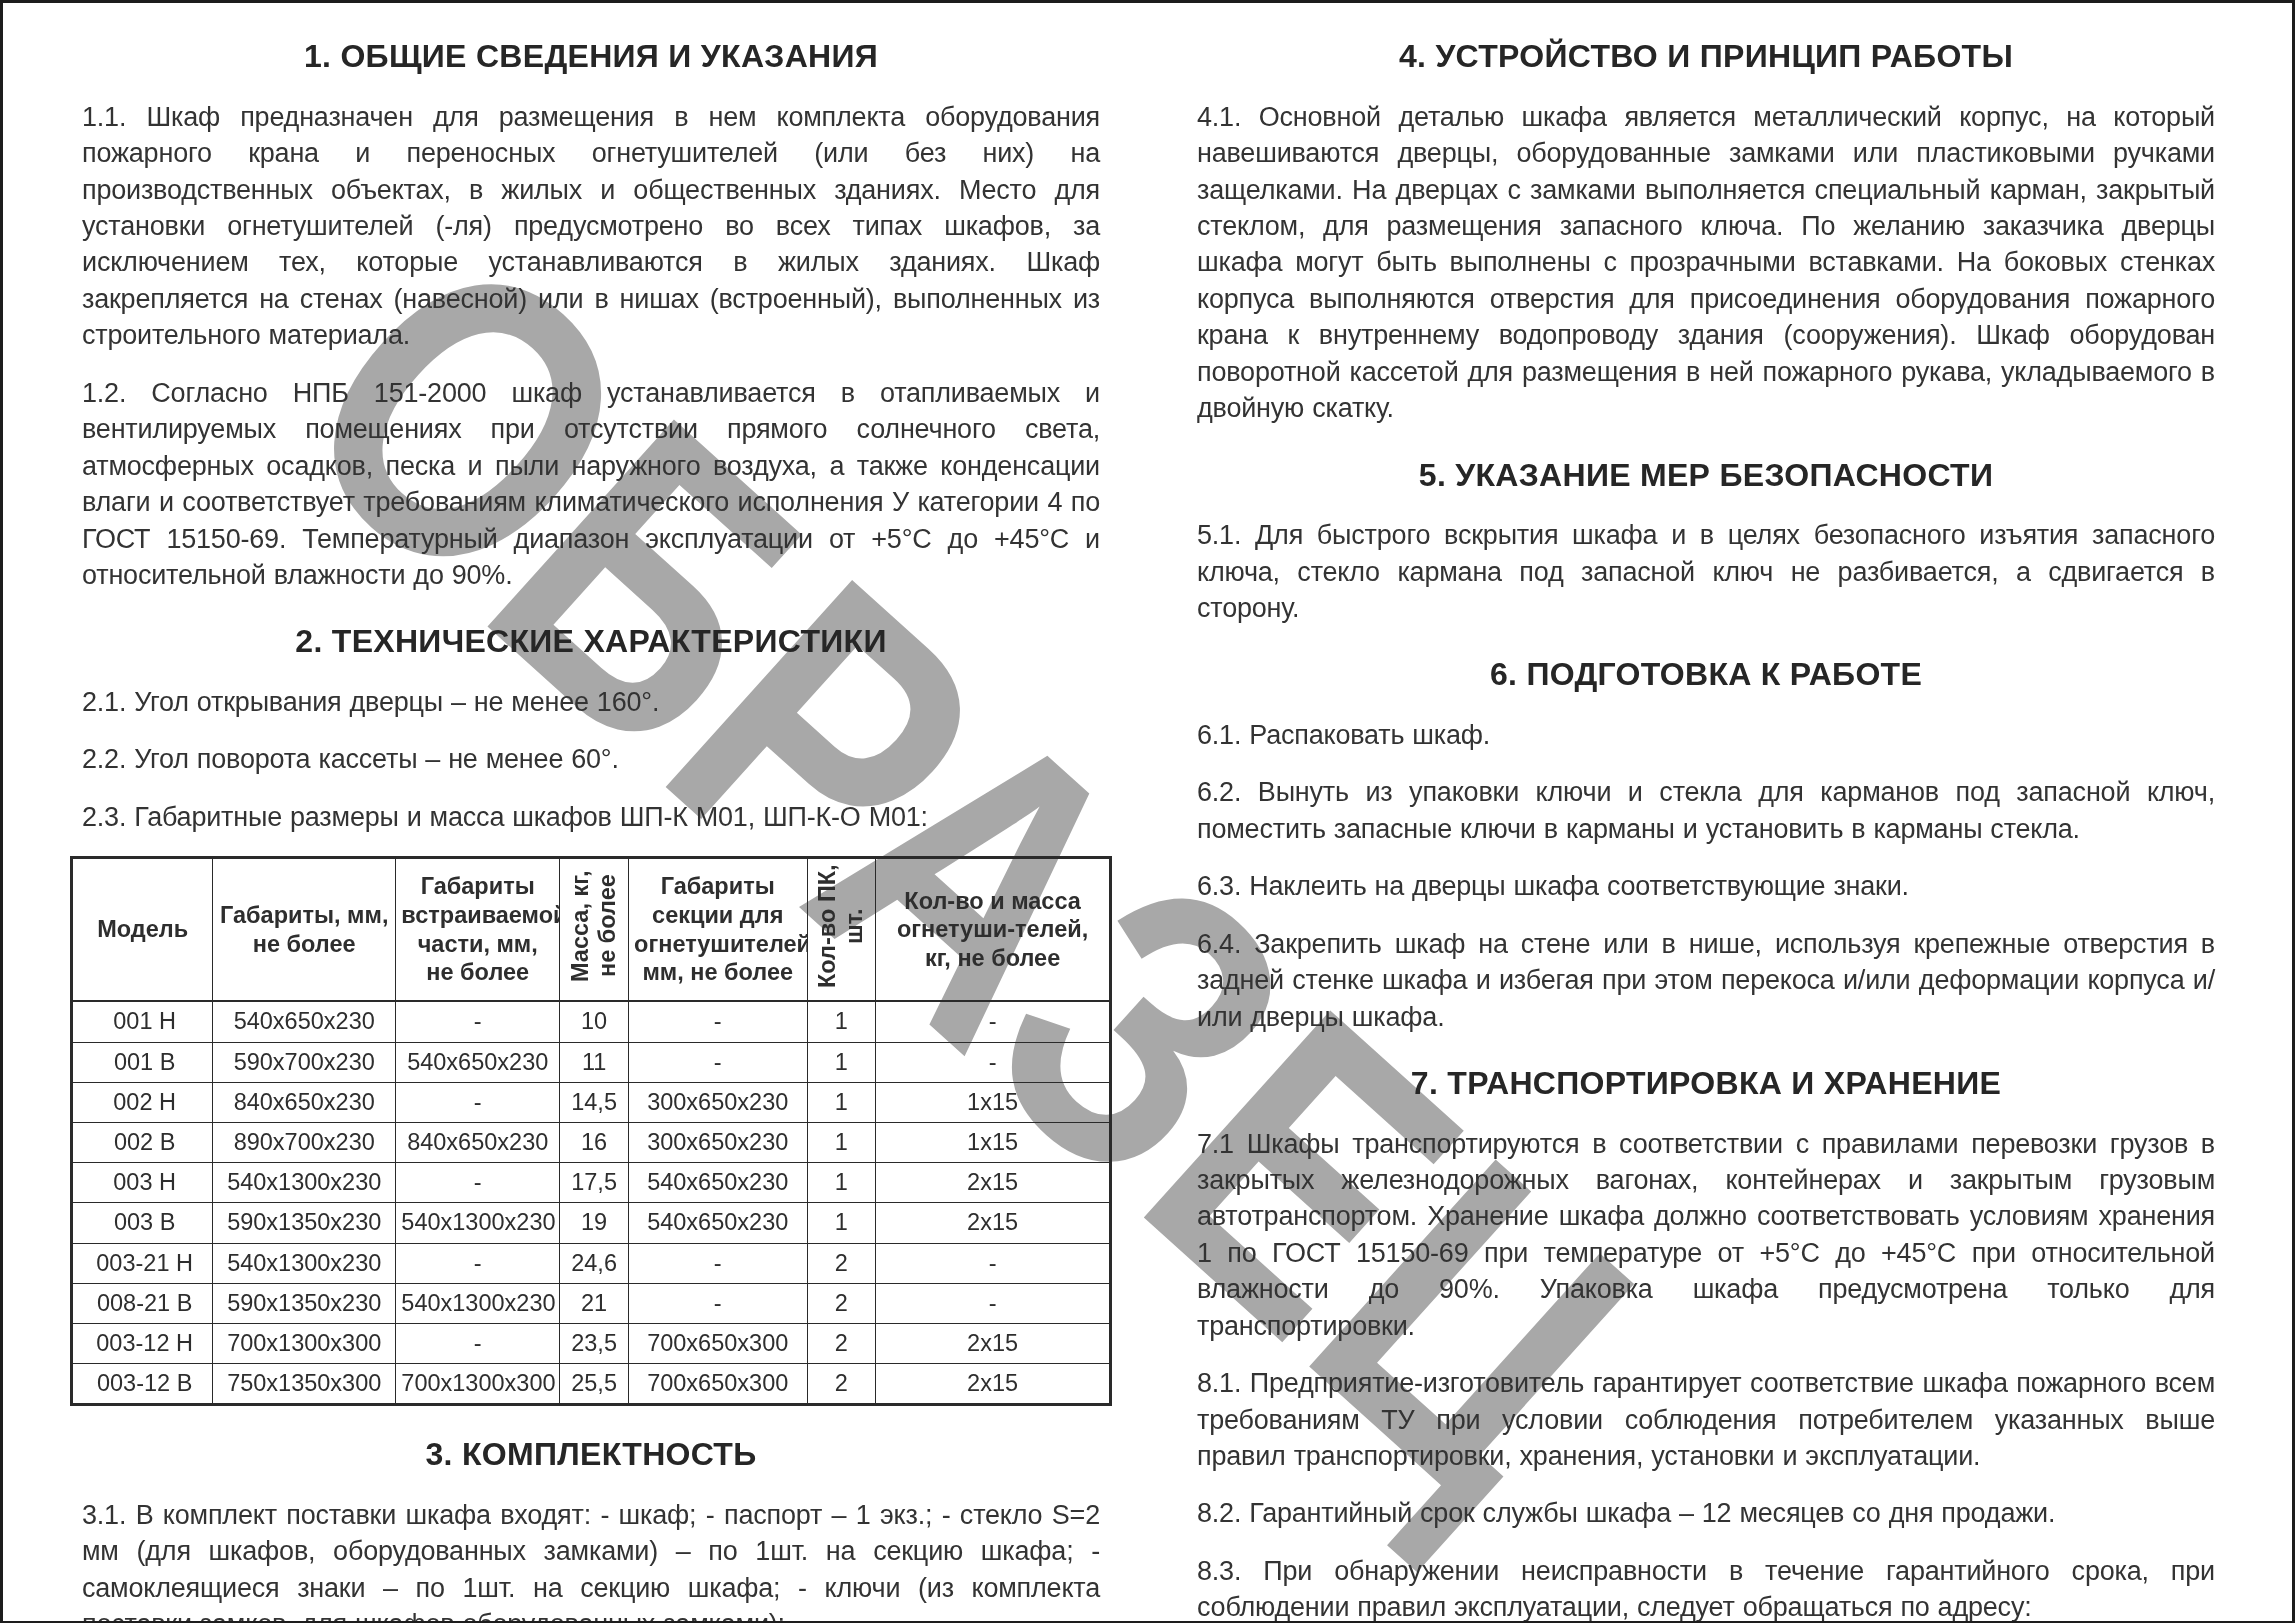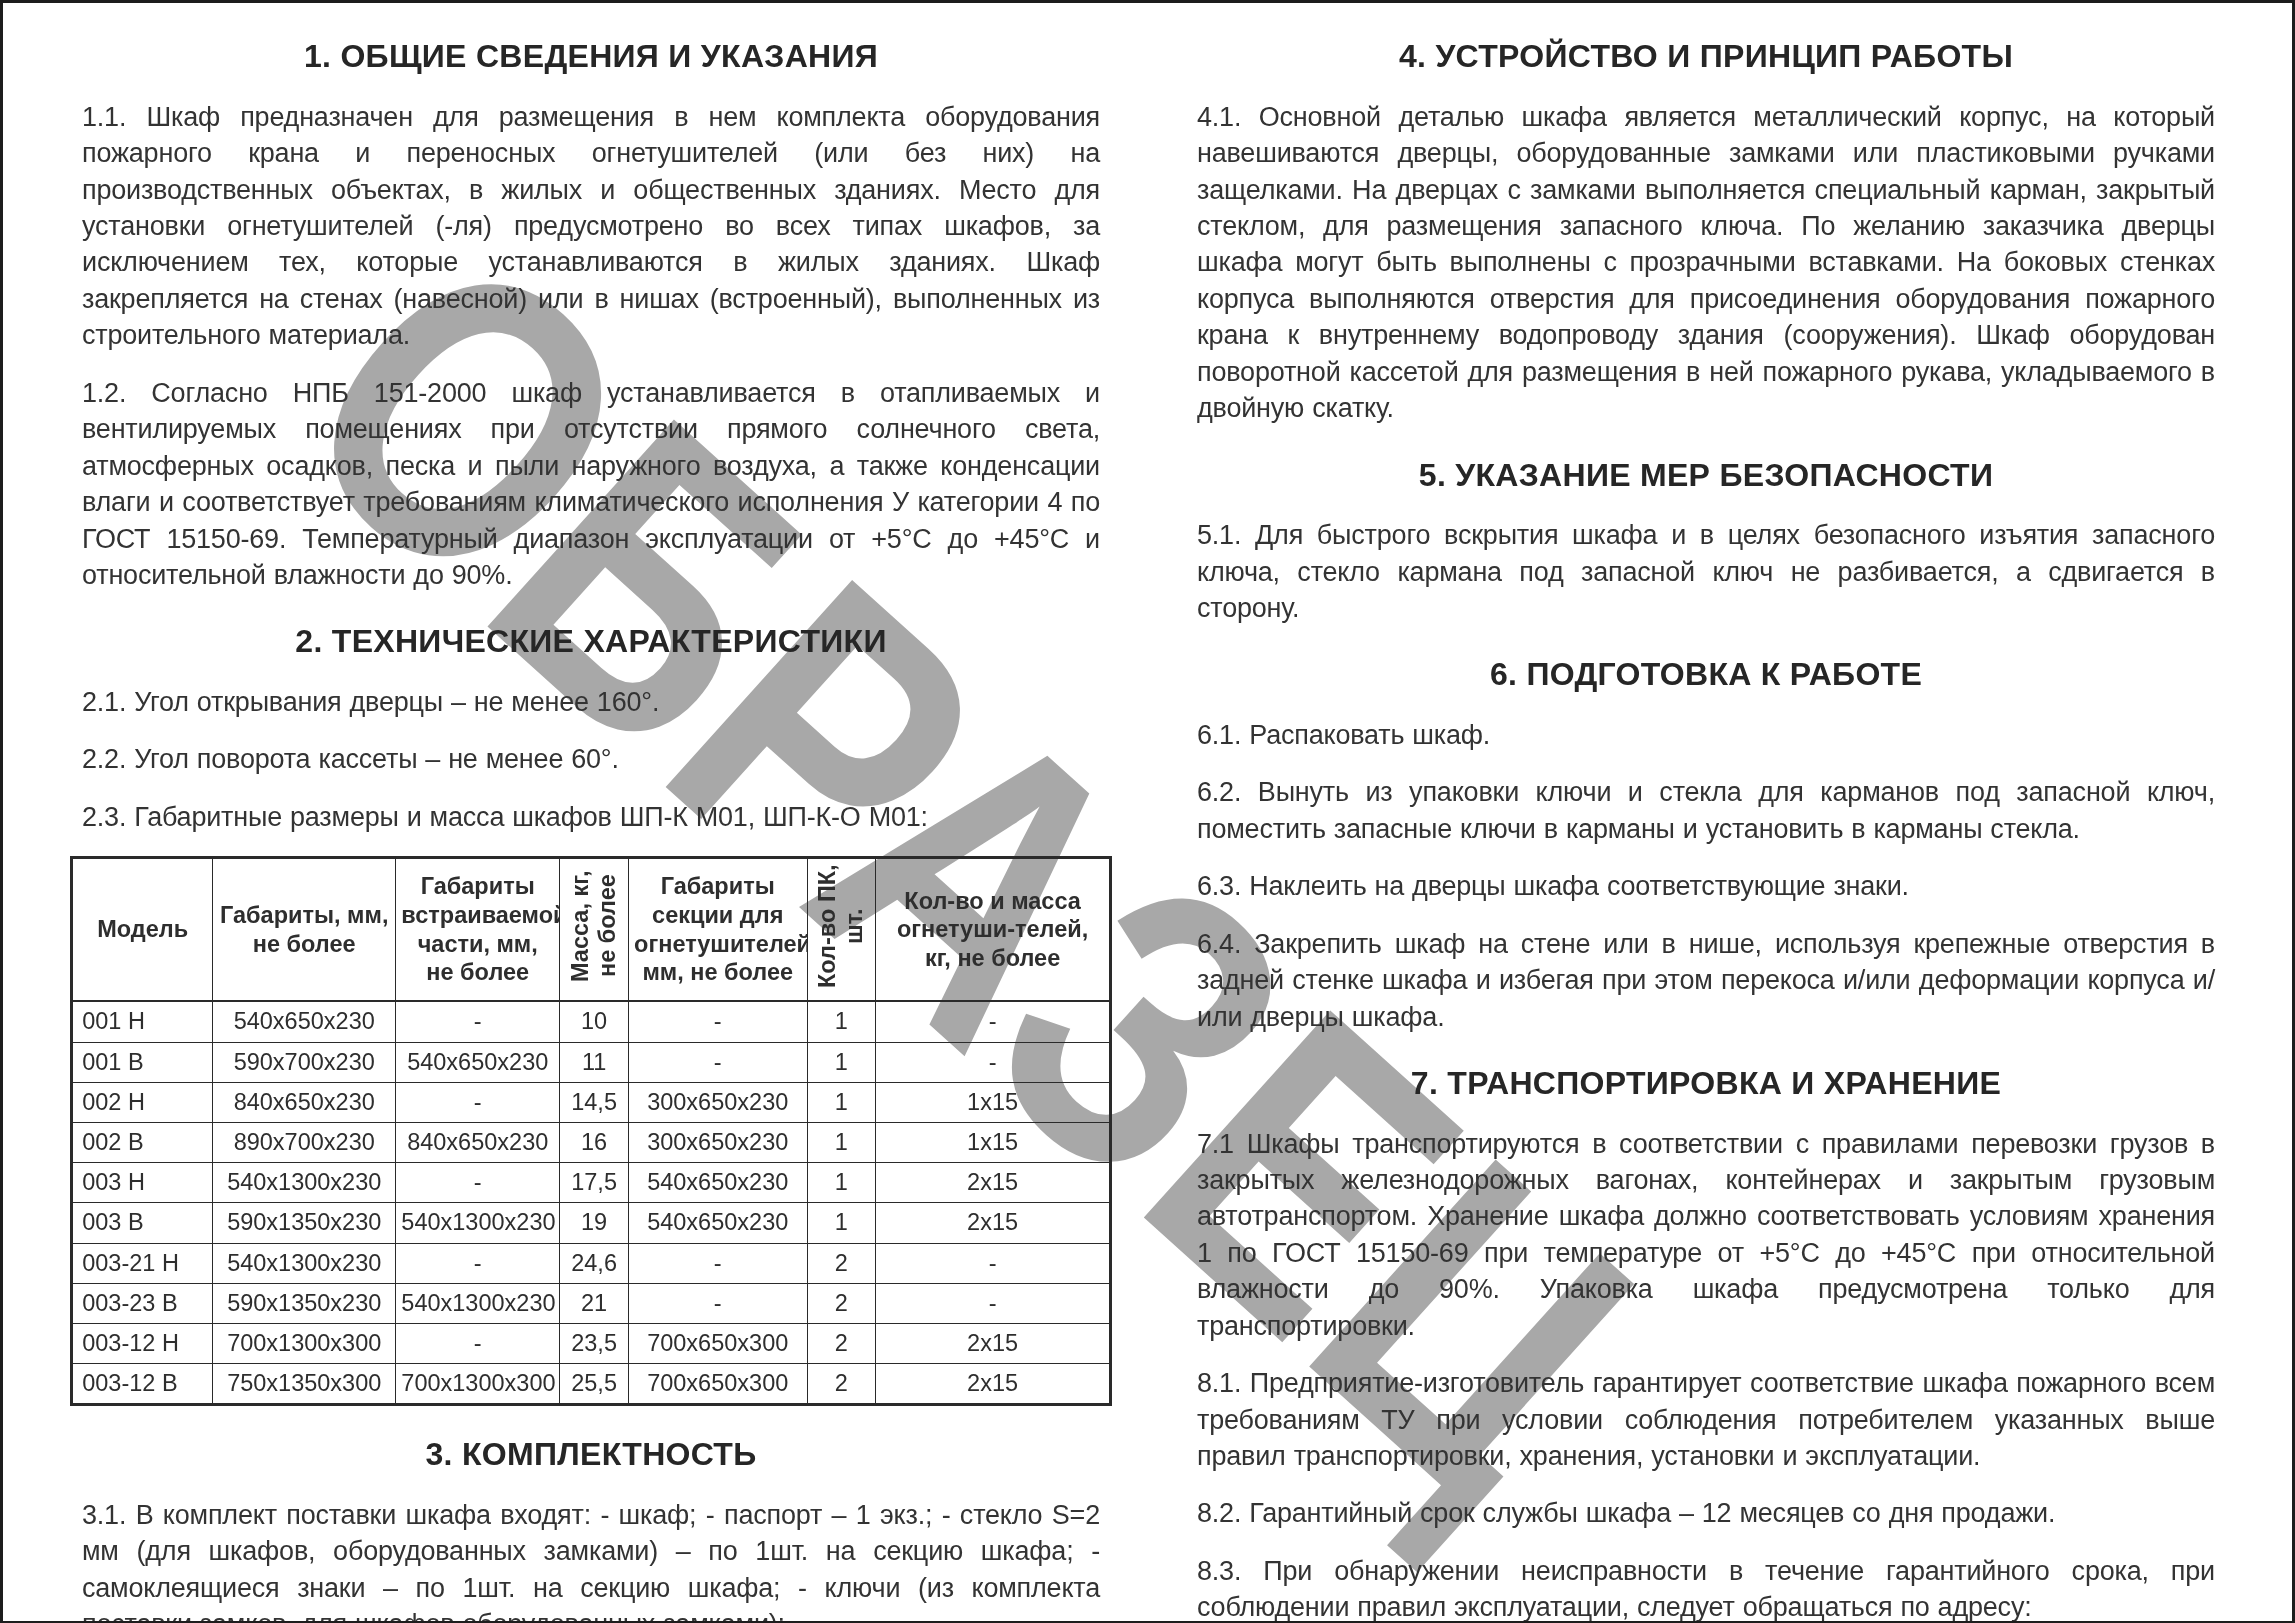--- a/index.html
+++ b/index.html
@@ -68,21 +68,21 @@
     padding:2.6px 5.2px;
     overflow:hidden;
   }
   table.spec thead th {
     font-weight:700;
     line-height:1.22;
     height:136px;
     border-bottom:2.6px solid #2a2a2a;
   }
   table.spec tbody td { height:34px; }
-  table.spec td.model { text-align:left; padding-left:9.2px; }
+  table.spec td.model { text-align:center; padding-left:9.2px; }
   .vtext {
     display:inline-block;
     writing-mode:vertical-rl;
     transform:rotate(180deg);
     max-height:128px;
     line-height:1.15;
     white-space:normal;
   }
 </style>
 </head>
@@ -184,21 +184,21 @@
             <tr>
               <td class="model">003-21 Н</td>
               <td>540х1300х230</td>
               <td>-</td>
               <td>24,6</td>
               <td>-</td>
               <td>2</td>
               <td>-</td>
             </tr>
             <tr>
-              <td class="model">003-23 В</td>
+              <td class="model">008-21 В</td>
               <td>590х1350х230</td>
               <td>540х1300х230</td>
               <td>21</td>
               <td>-</td>
               <td>2</td>
               <td>-</td>
             </tr>
             <tr>
               <td class="model">003-12 Н</td>
               <td>700х1300х300</td>

